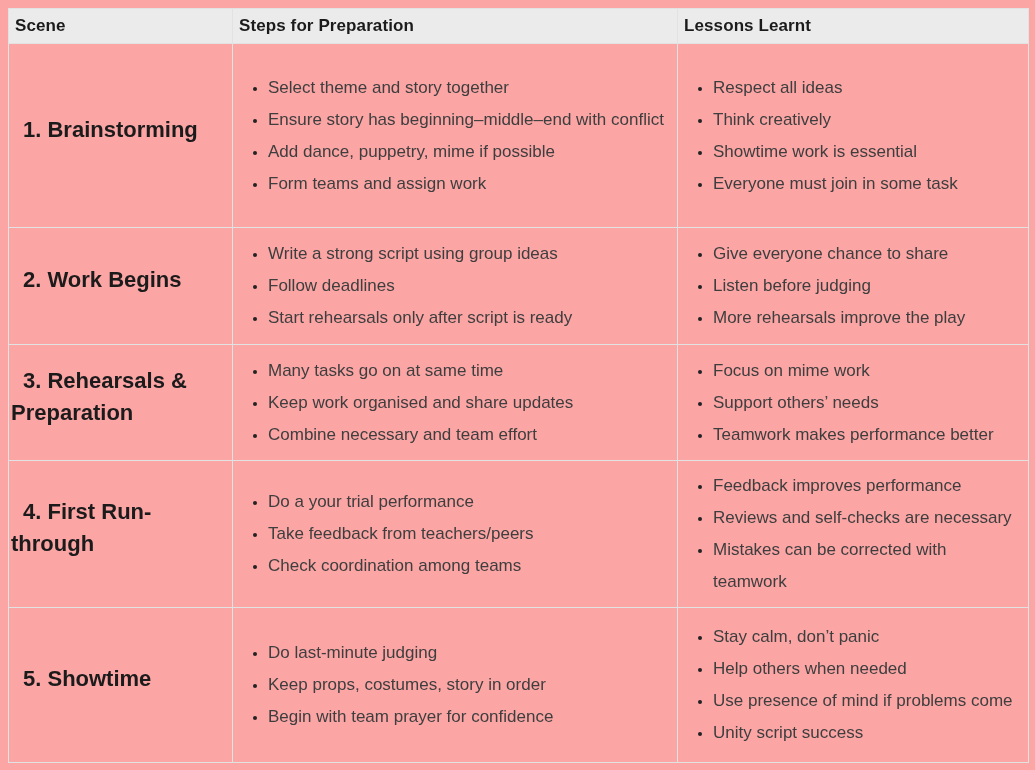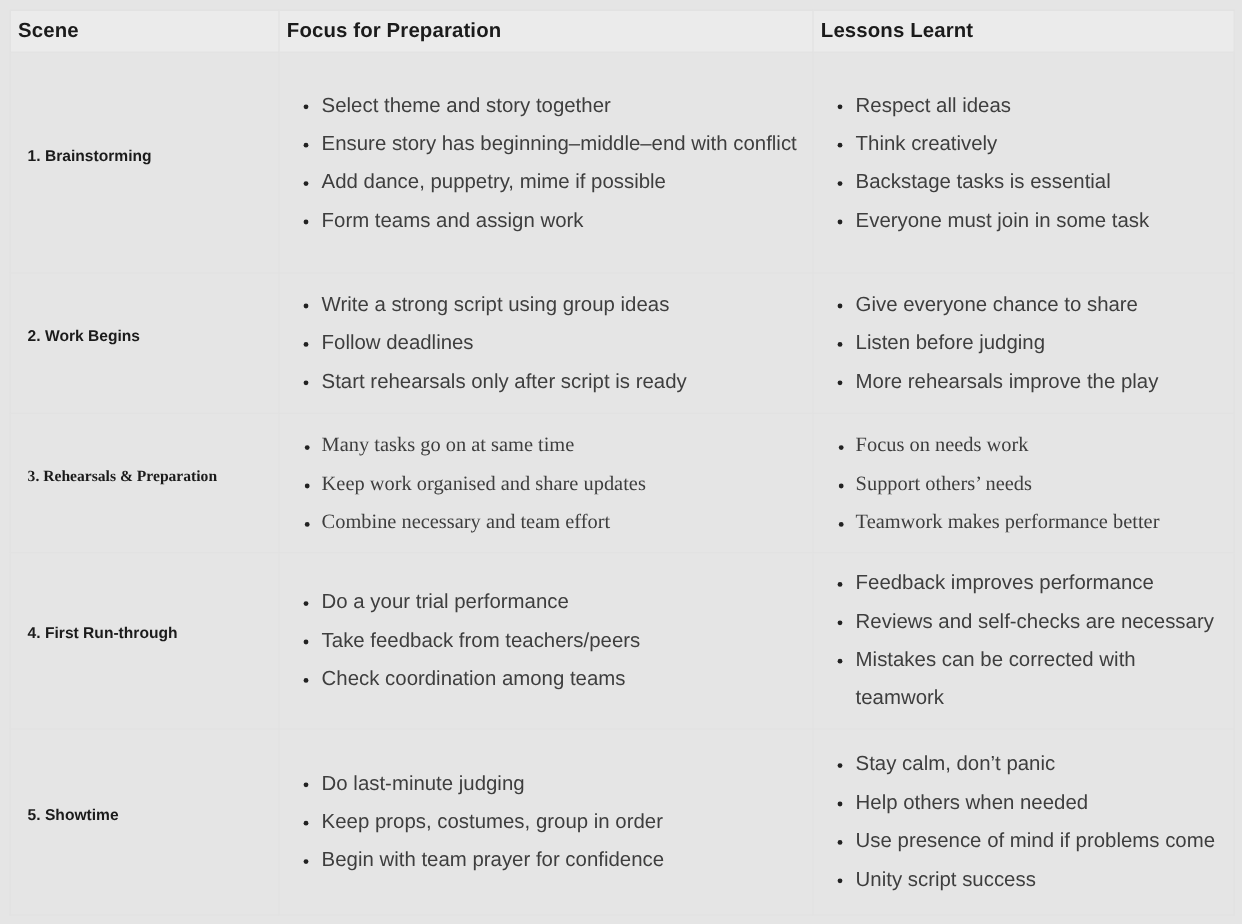--- a/index.html
+++ b/index.html
@@ -4,21 +4,21 @@
 <style>
   html, body {
     margin: 0;
     padding: 0;
     background: #ffffff;
     font-family: "Liberation Sans", sans-serif;
   }
   .page {
     width: 1035px;
     height: 770px;
-    background: #e5e5e5;
+    background: #fca5a5;
     box-sizing: border-box;
     padding: 8px 7px 8px 8px;
   }
   table.scene-table {
     border-collapse: collapse;
     table-layout: fixed;
     width: 1020px;
   }
   col.c-scene   { width: 224px; }
   col.c-steps   { width: 445px; }
@@ -33,21 +33,21 @@
     background: var(--header-bg, #ebebeb);
     text-align: left;
     font-size: 17px;
     font-weight: 700;
     color: var(--heading-text, #1b1b1b);
     padding: 7px 6px 7px 6px;
     height: 35px;
     letter-spacing: 0.1px;
   }
   td.scene-cell {
-    font-size: 13px;
+    font-size: 22px;
     font-weight: 700;
     color: var(--heading-text, #1b1b1b);
     padding: 2px 4px 14px 2px;
     text-indent: 12px;
     line-height: 32px;
     margin-top: 16px;
   }
   td.steps-cell, td.lessons-cell {
     padding: 6px 0;
   }
@@ -61,57 +61,57 @@
     font-size: 17px;
     color: var(--body-text, #3e3e3e);
     line-height: 32px;
   }
   td.steps-cell li::marker, td.lessons-cell li::marker {
     color: #222222;
     font-size: 14px;
   }
   tr.row-1 { height: 184px; }
   tr.row-2 { height: 117px; }
-  tr.row-3 { height: 116px; font-family: Liberation Serif, serif; }
+  tr.row-3 { height: 116px; }
   tr.row-4 { height: 147px; }
   tr.row-5 { height: 155px; }
 </style>
 </head>
 <body>
 
 <div class="page">
   <table class="scene-table">
     <colgroup>
       <col class="c-scene">
       <col class="c-steps">
       <col class="c-lessons">
     </colgroup>
     <thead>
       <tr>
         <th>Scene</th>
-        <th>Focus for Preparation</th>
+        <th>Steps for Preparation</th>
         <th>Lessons Learnt</th>
       </tr>
     </thead>
     <tbody>
       <tr class="row-1">
         <td class="scene-cell">1. Brainstorming</td>
         <td class="steps-cell">
           <ul>
             <li>Select theme and story together</li>
             <li>Ensure story has beginning–middle–end with conflict</li>
             <li>Add dance, puppetry, mime if possible</li>
             <li>Form teams and assign work</li>
           </ul>
         </td>
         <td class="lessons-cell">
           <ul>
             <li>Respect all ideas</li>
             <li>Think creatively</li>
-            <li>Backstage tasks is essential</li>
+            <li>Showtime work is essential</li>
             <li>Everyone must join in some task</li>
           </ul>
         </td>
       </tr>
       <tr class="row-2">
         <td class="scene-cell">2. Work Begins</td>
         <td class="steps-cell">
           <ul>
             <li>Write a strong script using group ideas</li>
             <li>Follow deadlines</li>
@@ -130,21 +130,21 @@
         <td class="scene-cell">3. Rehearsals &amp; Preparation</td>
         <td class="steps-cell">
           <ul>
             <li>Many tasks go on at same time</li>
             <li>Keep work organised and share updates</li>
             <li>Combine necessary and team effort</li>
           </ul>
         </td>
         <td class="lessons-cell">
           <ul>
-            <li>Focus on needs work</li>
+            <li>Focus on mime work</li>
             <li>Support others’ needs</li>
             <li>Teamwork makes performance better</li>
           </ul>
         </td>
       </tr>
       <tr class="row-4">
         <td class="scene-cell">4. First Run-through</td>
         <td class="steps-cell">
           <ul>
             <li>Do a your trial performance</li>
@@ -158,21 +158,21 @@
             <li>Reviews and self-checks are necessary</li>
             <li>Mistakes can be corrected with teamwork</li>
           </ul>
         </td>
       </tr>
       <tr class="row-5">
         <td class="scene-cell">5. Showtime</td>
         <td class="steps-cell">
           <ul>
             <li>Do last-minute judging</li>
-            <li>Keep props, costumes, group in order</li>
+            <li>Keep props, costumes, story in order</li>
             <li>Begin with team prayer for confidence</li>
           </ul>
         </td>
         <td class="lessons-cell">
           <ul>
             <li>Stay calm, don’t panic</li>
             <li>Help others when needed</li>
             <li>Use presence of mind if problems come</li>
             <li>Unity script success</li>
           </ul>

